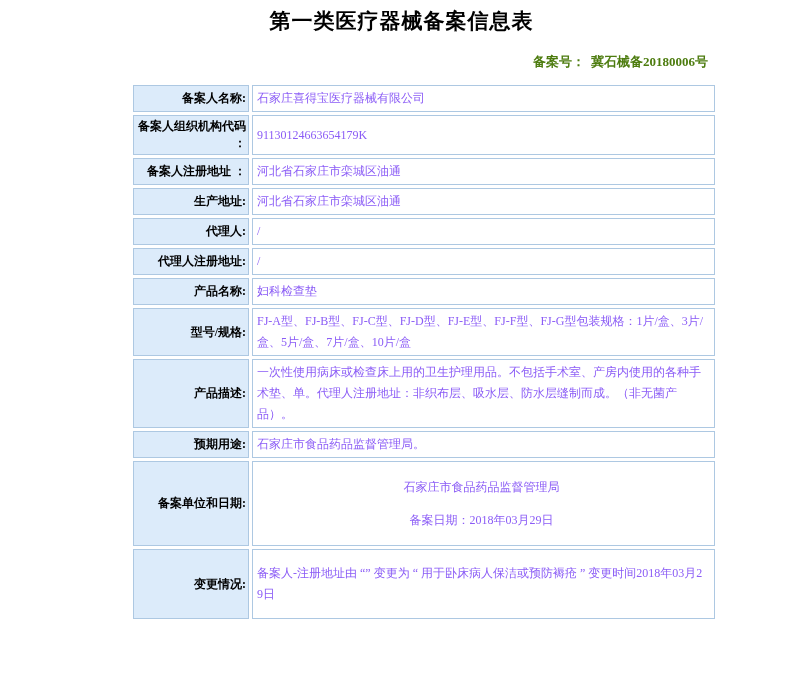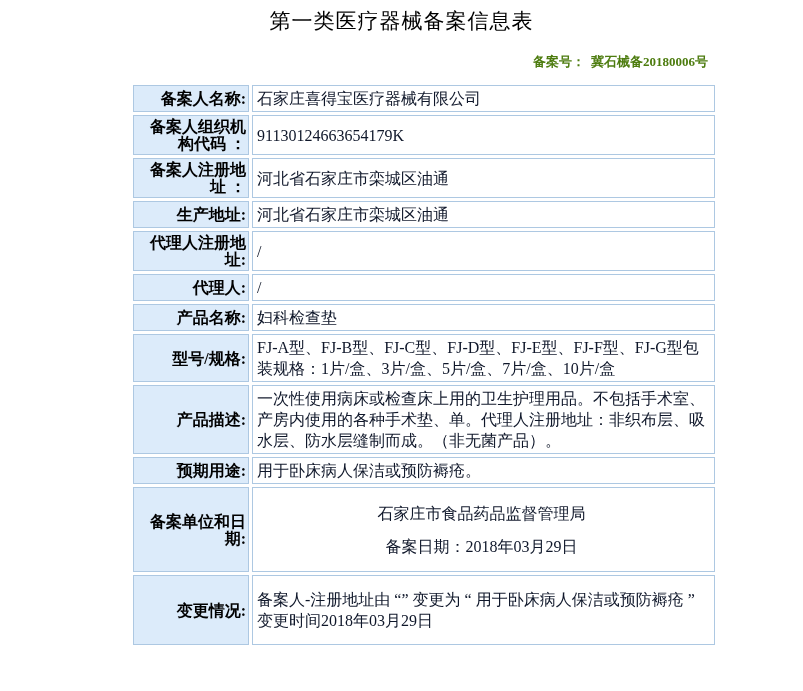--- a/index.html
+++ b/index.html
@@ -2,41 +2,41 @@
 <html><head>
 <meta charset="utf-8">
 <style>
   html,body { margin:0; padding:0; }
   body {
     width:803px; height:691px; background:#ffffff;
     font-family:"Liberation Serif", serif;
     color:#000;
   }
   .page-title {
-    text-align:center; font-weight:normal; font-size:21px;
+    text-align:center; font-weight:bold; font-size:21px;
     padding-top:7px; letter-spacing:1px;
   }
   .content { margin-left:130px; width:588px; }
   .recno {
     text-align:right; font-weight:bold; font-size:13px;
     margin-top:18px; padding-right:10px; color:#4d7c0f;
   }
   .recno .recno-label { margin-right:6px; }
   table.info {
     border-collapse:separate; border-spacing:3px;
     width:100%; table-layout:fixed; margin-top:11px;
   }
-  td { border:1px solid #adc8e2; font-size:16px; vertical-align:middle; }
+  td { border:1px solid #adc8e2; font-size:12px; vertical-align:middle; }
   td.label {
     width:108px; background:#dcebfa; text-align:right;
     font-weight:bold; padding:2px 2px 2px 4px; color:#000;
     line-height:17px;
   }
   td.value {
-    background:#ffffff; padding:2px 8px 2px 4px; color:#0f172a;
+    background:#ffffff; padding:2px 8px 2px 4px; color:#8b5cf6;
     line-height:21px; word-break:break-all;
   }
   td.value.center { text-align:center; }
   .unit-line1 { margin-top:0; }
   .unit-line2 { margin-top:12px; }
 </style>
 </head>
 <body>
 
 <div class="page-title">第一类医疗器械备案信息表</div>
@@ -57,43 +57,43 @@
       <td class="value">91130124663654179K</td>
     </tr>
     <tr style="height:26px">
       <td class="label">备案人注册地址 ：</td>
       <td class="value">河北省石家庄市栾城区油通</td>
     </tr>
     <tr style="height:26px">
       <td class="label">生产地址:</td>
       <td class="value">河北省石家庄市栾城区油通</td>
     </tr>
+    <tr style="height:26px">
+      <td class="label">代理人:</td>
+      <td class="value">/</td>
+    </tr>
     <tr style="height:27px">
       <td class="label">代理人注册地址:</td>
-      <td class="value">/</td>
-    </tr>
-    <tr style="height:26px">
-      <td class="label">代理人:</td>
       <td class="value">/</td>
     </tr>
     <tr style="height:25px">
       <td class="label">产品名称:</td>
       <td class="value">妇科检查垫</td>
     </tr>
     <tr style="height:36px">
       <td class="label">型号/规格:</td>
       <td class="value">FJ-A型、FJ-B型、FJ-C型、FJ-D型、FJ-E型、FJ-F型、FJ-G型包装规格：1片/盒、3片/盒、5片/盒、7片/盒、10片/盒</td>
     </tr>
     <tr style="height:44px">
       <td class="label">产品描述:</td>
       <td class="value">一次性使用病床或检查床上用的卫生护理用品。不包括手术室、产房内使用的各种手术垫、单。代理人注册地址：非织布层、吸水层、防水层缝制而成。（非无菌产品）。</td>
     </tr>
     <tr style="height:25px">
       <td class="label">预期用途:</td>
-      <td class="value">用于卧床病人保洁或预防褥疮。</td>
+      <td class="value">石家庄市食品药品监督管理局。</td>
     </tr>
     <tr style="height:85px">
       <td class="label">备案单位和日期:</td>
       <td class="value center">
         <div class="unit-line1">石家庄市食品药品监督管理局</div>
         <div class="unit-line2">备案日期：2018年03月29日</div>
       </td>
     </tr>
     <tr style="height:70px">
       <td class="label">变更情况:</td>

